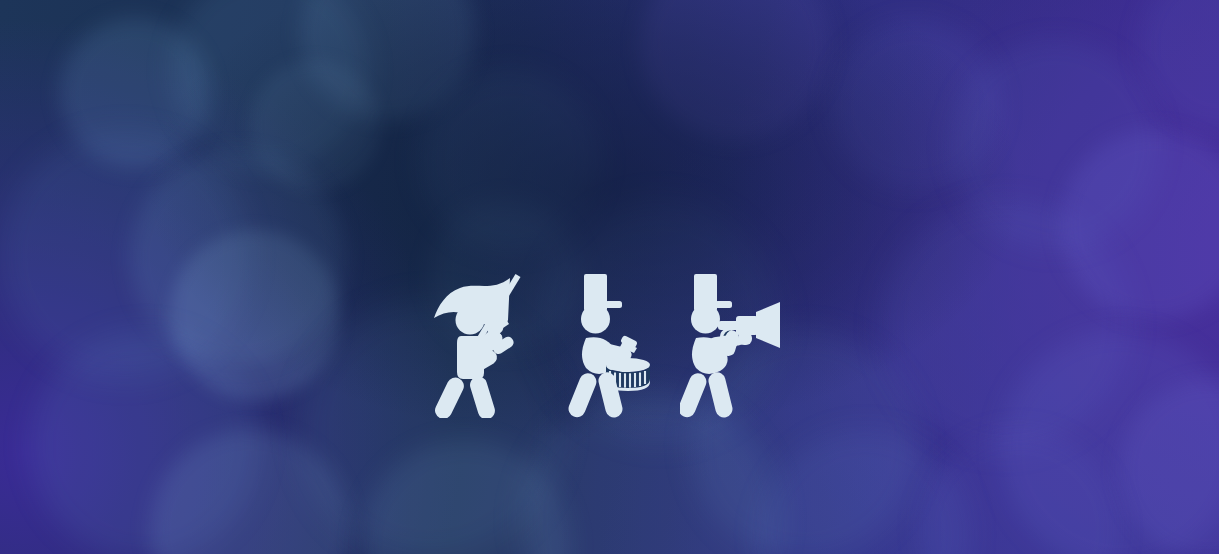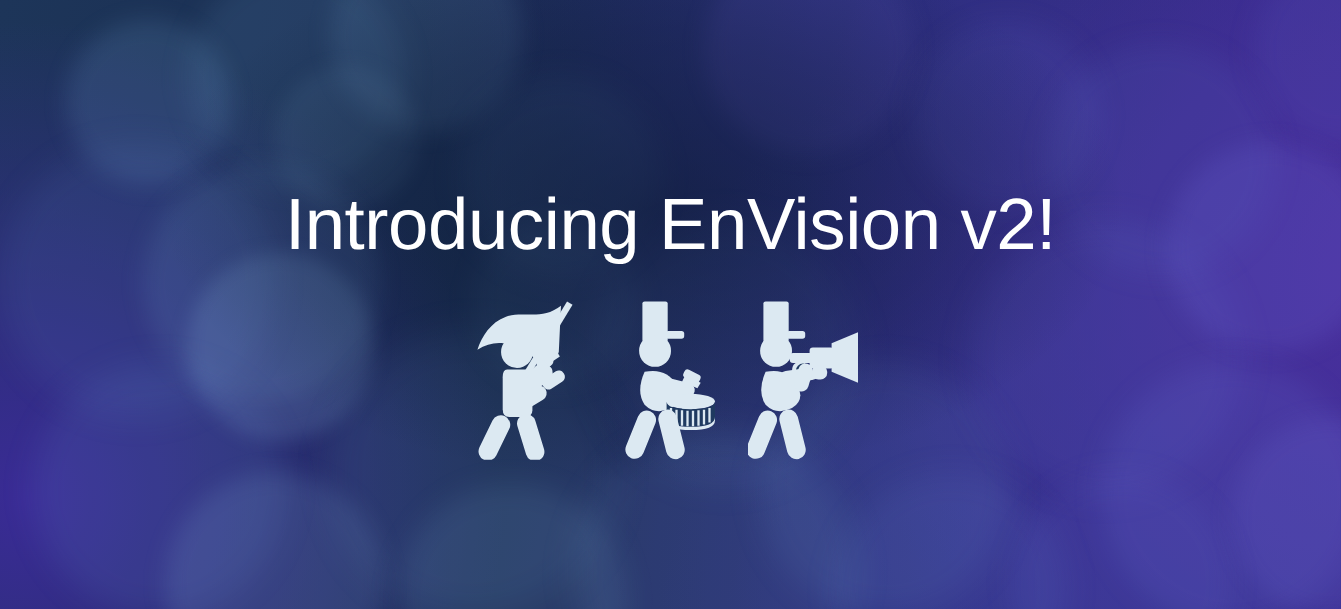--- a/index.html
+++ b/index.html
@@ -106,23 +106,20 @@
       <div class="bokeh" style="left: 1000px; top: 330px; width: 240px; height: 240px; background: rgba(115, 118, 225, 0.14); filter: blur(12px);"></div>
       <div class="bokeh" style="left: 920px; top: 430px; width: 200px; height: 200px; background: rgba(105, 110, 215, 0.12); filter: blur(12px);"></div>
       <div class="bokeh" style="left: 1120px; top: 380px; width: 180px; height: 180px; background: rgba(125, 125, 235, 0.13); filter: blur(10px);"></div>
       <div class="bokeh" style="left: 760px; top: 430px; width: 210px; height: 210px; background: rgba(110, 140, 215, 0.11); filter: blur(14px);"></div>
       <div class="bokeh" style="left: 1140px; top: -40px; width: 170px; height: 170px; background: rgba(100, 108, 205, 0.12); filter: blur(12px);"></div>
       <div class="bokeh" style="left: 430px; top: 200px; width: 150px; height: 150px; background: rgba(125, 172, 218, 0.09); filter: blur(12px);"></div>
       <div class="bokeh" style="left: 250px; top: 60px; width: 130px; height: 130px; background: rgba(140, 188, 228, 0.1); filter: blur(8px);"></div>
     </div>
   <div class="bg-vignette"></div>
 
-  <div class="headline-wrap">
-    <h1 id="headline">Introducing EnVision v2!</h1>
-  </div>
 
   <div class="band">
 
     <svg class="figure" width="112" height="146" viewBox="0 0 112 146" aria-hidden="true">
       <g fill="#dce9f2">
 
         <path d="M83.5 2.0 L88.5 5.0 L40.5 84.0 L35.5 81.0 Z"></path>
 
         <path d="M78 6
                  C 60 20, 44 10, 28 16

